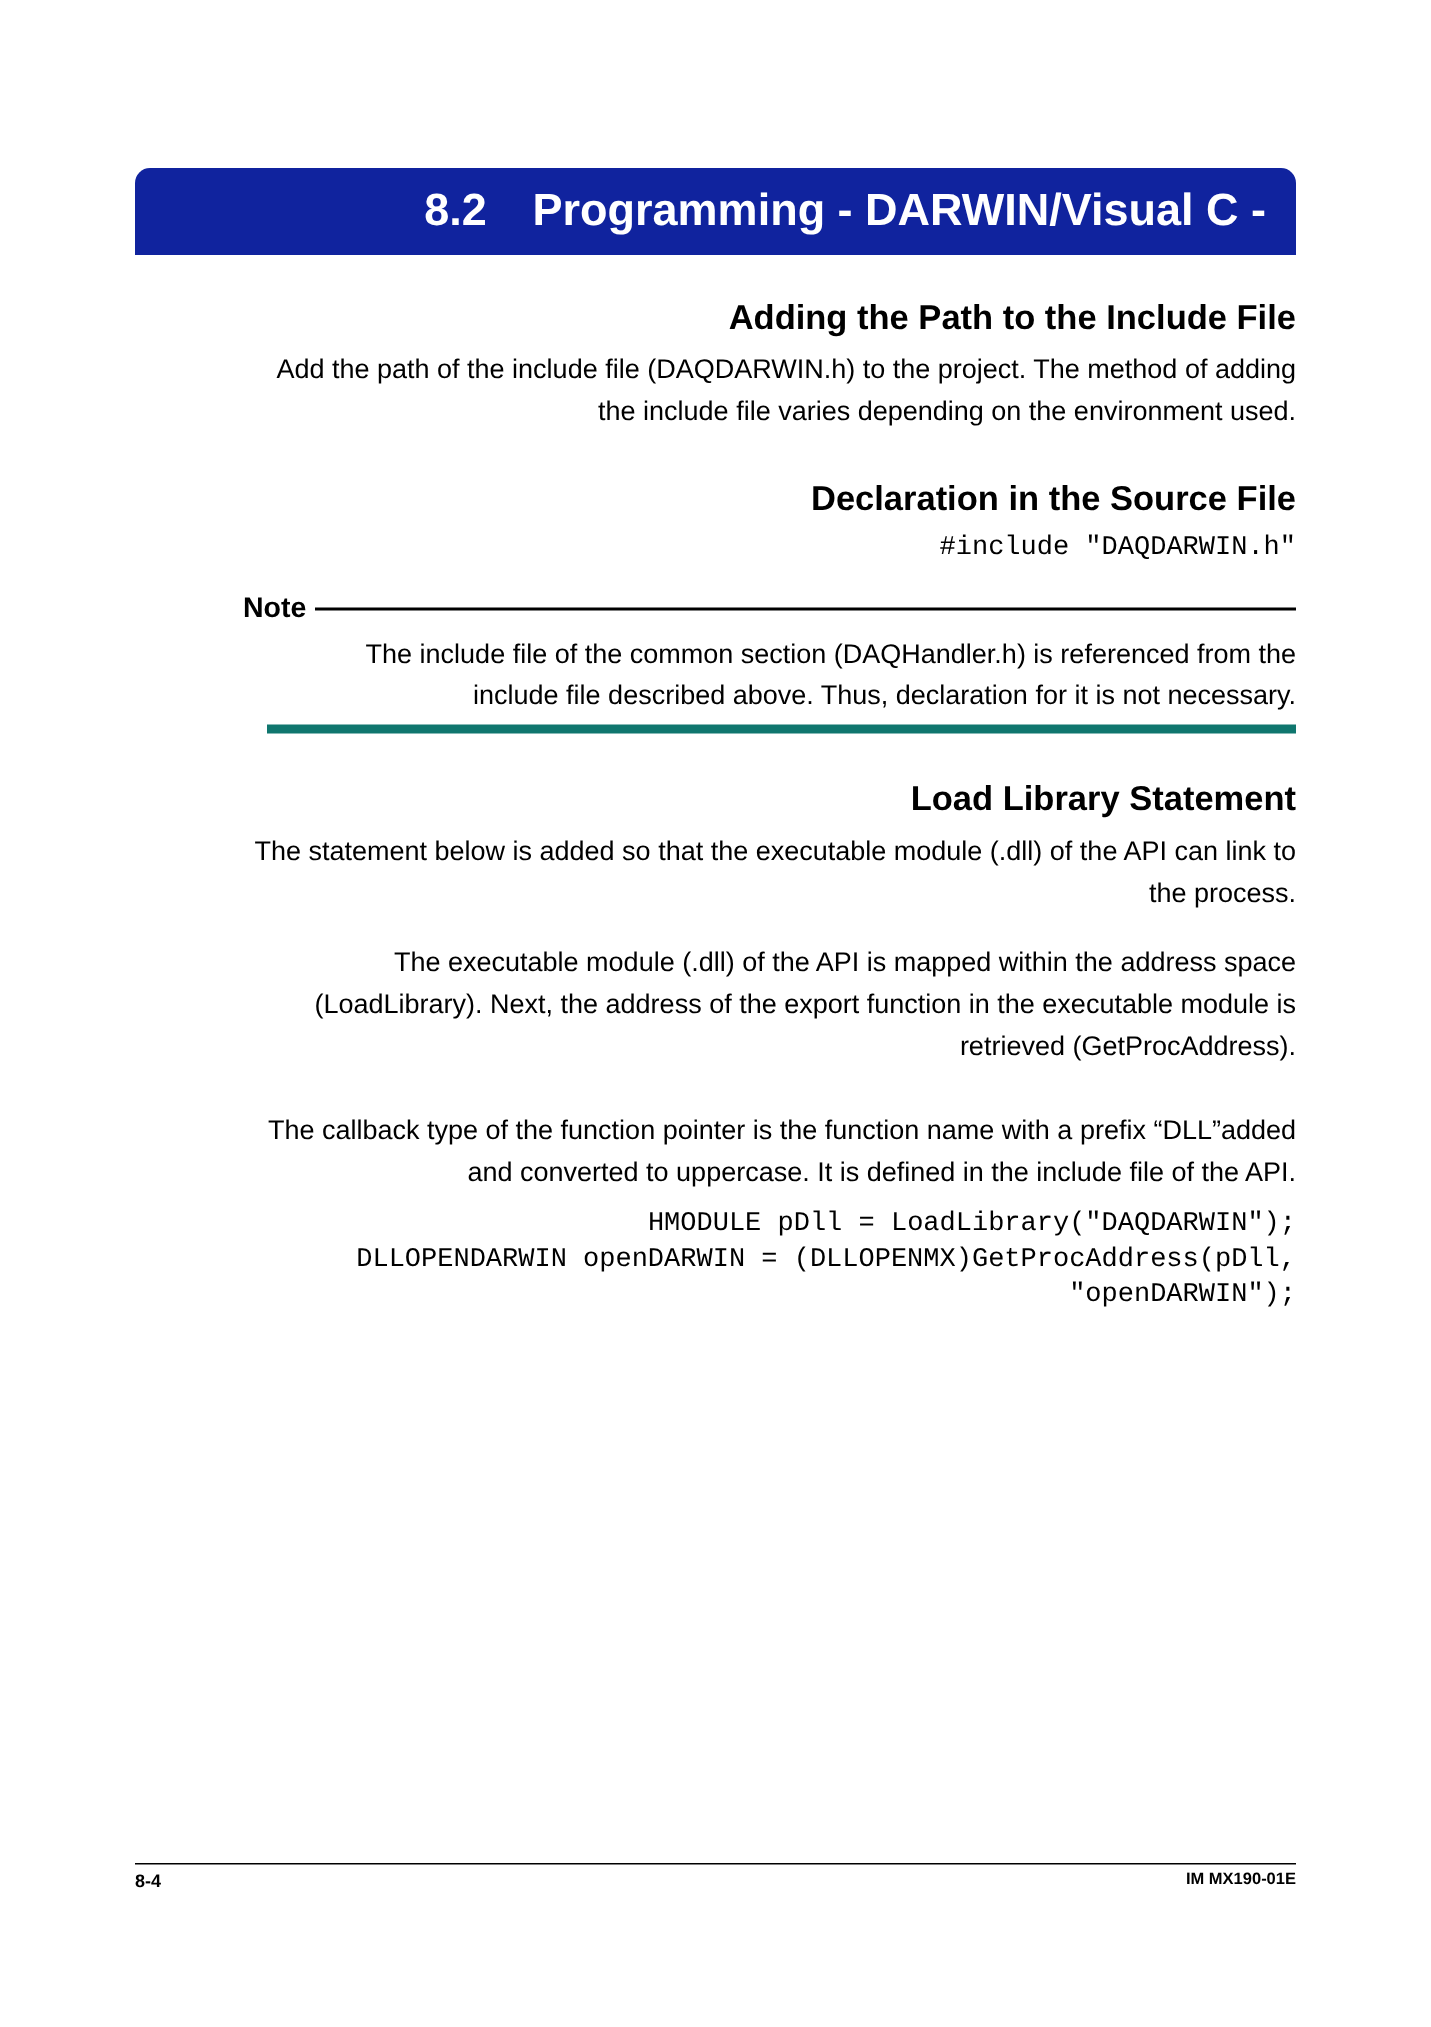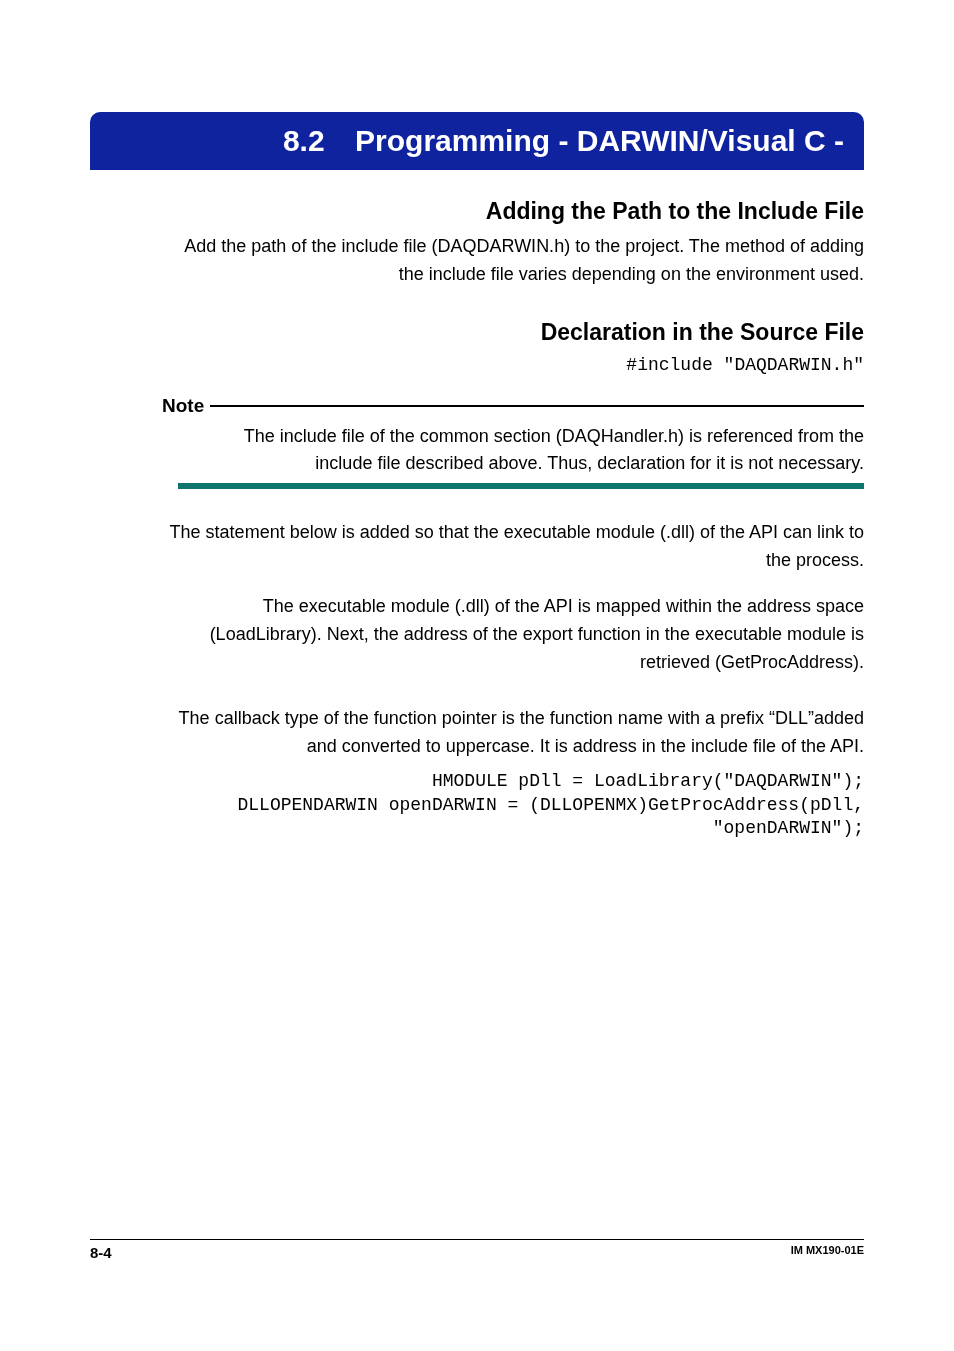--- a/index.html
+++ b/index.html
@@ -93,21 +93,21 @@
       left: 90px;
       right: 90px;
       border-top: 1.5px solid #000;
       padding-top: 4px;
       display: flex;
       justify-content: space-between;
       align-items: flex-start;
     }
     .page-num {
       font-weight: bold;
-      font-size: 15px;
+      font-size: 12px;
     }
     .doc-id {
       font-weight: bold;
       font-size: 11px;
     }
   </style>
 </head>
 <body>
 
 <div class="page">
@@ -128,23 +128,24 @@
     <div class="note-block">
       <div class="note-label-row">
         <span class="note-label">Note</span>
         <div class="note-line-top"></div>
       </div>
       <div class="note-body">The include file of the common section (DAQHandler.h) is referenced from the include file described above. Thus, declaration for it is not necessary.</div>
     </div>
   </div>
 
   <div class="subsection">
+    <div class="subsection-title">Load Library Statement</div>
     <div class="body-text">The statement below is added so that the executable module (.dll) of the API can link to the process.</div>
     <div class="body-text">The executable module (.dll) of the API is mapped within the address space (LoadLibrary). Next, the address of the export function in the executable module is retrieved (GetProcAddress).</div>
-    <div class="body-text" style="margin-top:28px; margin-bottom:10px;">The callback type of the function pointer is the function name with a prefix “DLL”added and converted to uppercase. It is address in the include file of the API.</div>
+    <div class="body-text" style="margin-top:28px; margin-bottom:10px;">The callback type of the function pointer is the function name with a prefix “DLL”added and converted to uppercase. It is defined in the include file of the API.</div>
     <div class="code-text">HMODULE pDll = LoadLibrary("DAQDARWIN");
 DLLOPENDARWIN openDARWIN = (DLLOPENMX)GetProcAddress(pDll,
 "openDARWIN");</div>
   </div>
 
 </div>
 
 <div class="footer">
   <span class="page-num">8-4</span>
   <span class="doc-id">IM MX190-01E</span>

